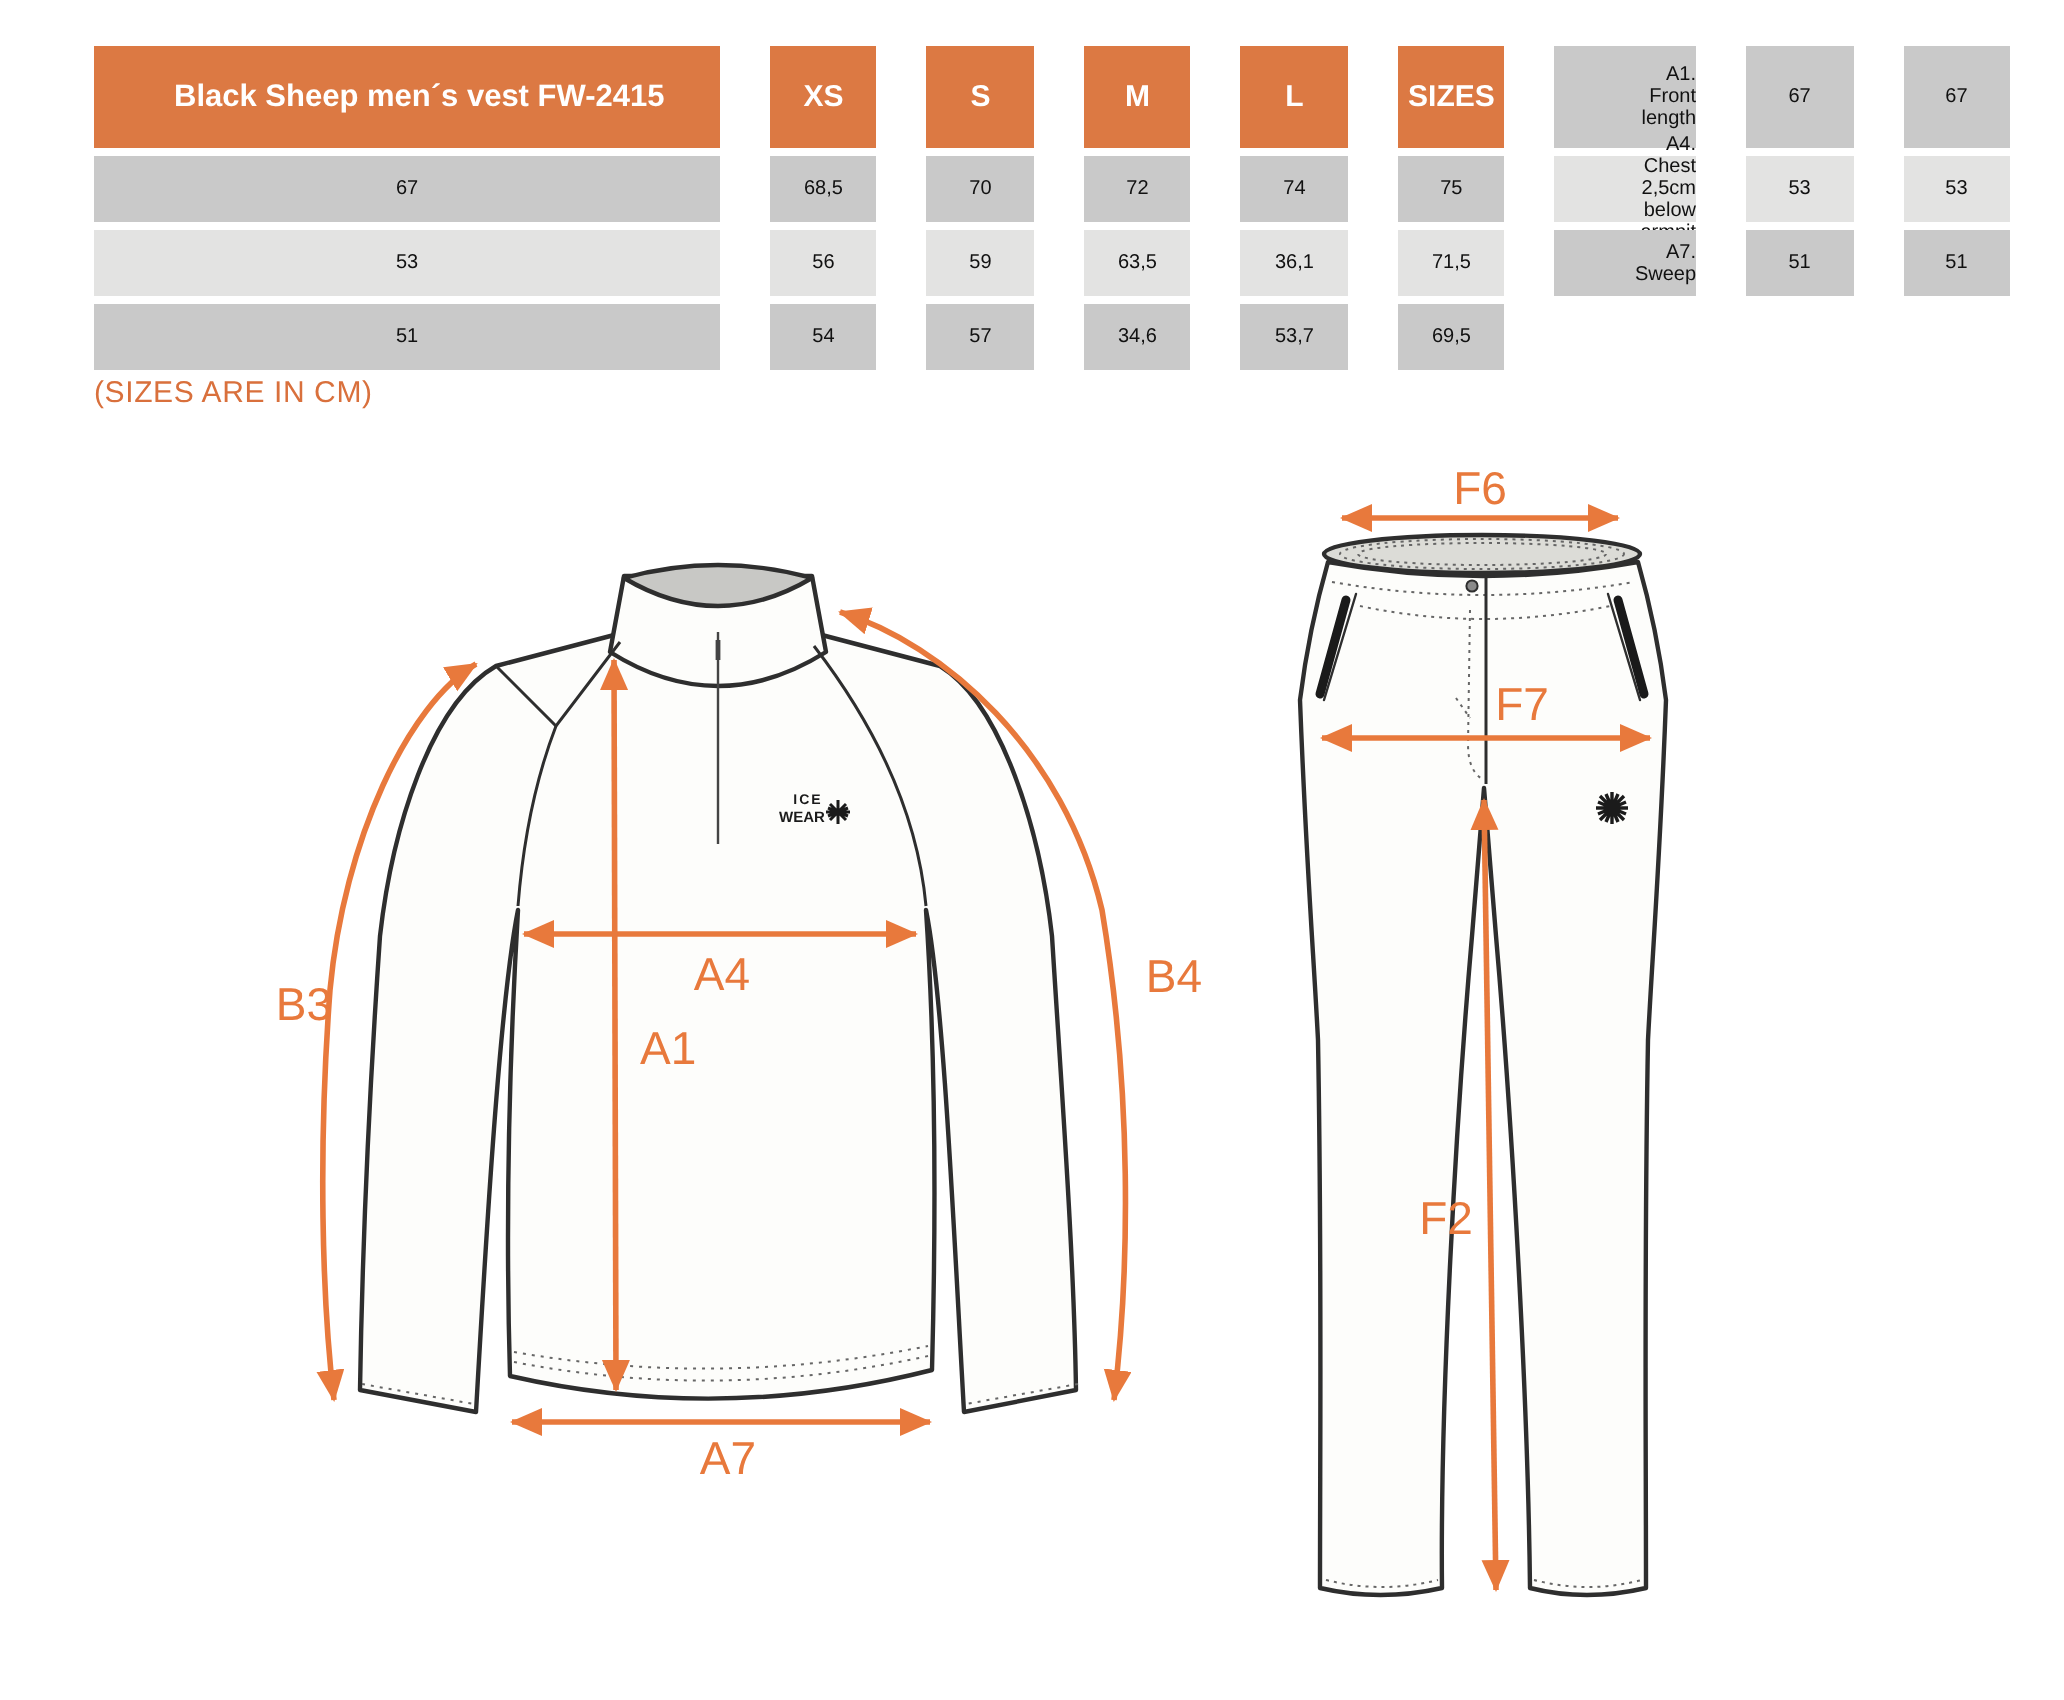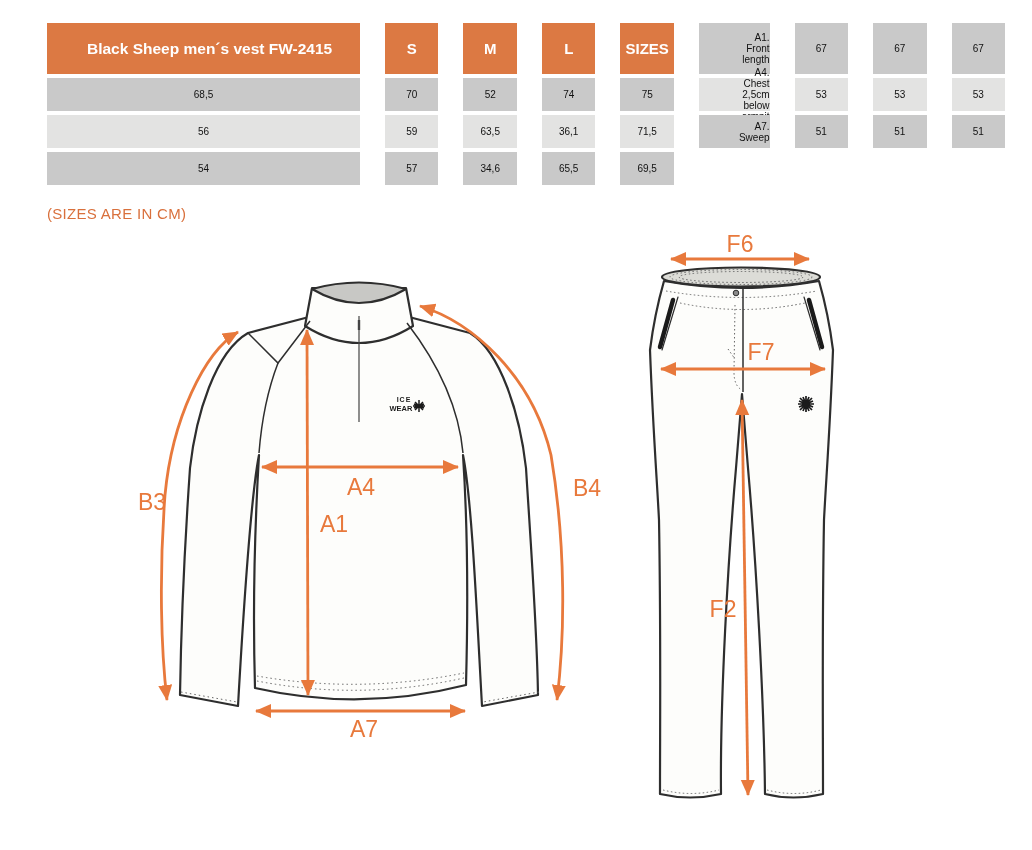--- a/index.html
+++ b/index.html
@@ -11,48 +11,49 @@
       display:grid;grid-template-columns:333px repeat(8,1fr);
       grid-template-rows:51px 33px 33px 33px;gap:4px 5px;background:#ffffff;}
   .cell{display:flex;align-items:center;justify-content:center;margin-left:20px;}
   .hcell{background:#DC7943;color:#ffffff;font-weight:bold;font-size:15px;}
   .hcell.product{justify-content:flex-start;padding-left:40px;font-size:15.5px;}
   .dcell{font-family:Liberation Sans, sans-serif;font-size:10px;color:#111;text-align:right;}
   .rowA .dcell{background:#C9C9C9;}
   .rowB .dcell{background:#E3E3E2;}
   .label-cell{justify-content:flex-start;padding-left:40px;}
 
-  .units-note{position:absolute;left:47px;top:205px;font-size:15px;letter-spacing:.3px;
+  .units-note{position:absolute;left:47px;top:188px;font-size:15px;letter-spacing:.3px;
       color:#D9703C;}
 
   .diagram{position:absolute;}
   svg text{font-family:"Liberation Sans",sans-serif;}
   .mlabel{fill:#E8793C;font-size:23px;}
   .logo-t{fill:#1b1b1b;font-weight:bold;}
 </style>
 </head>
 <body>
 
 <div class="page">
 
   <div class="size-table">
     <div class="cell hcell product">Black Sheep men´s vest FW-2415</div>
+    <div class="cell hcell">XS</div>
     <div class="cell hcell">S</div>
     <div class="cell hcell">M</div>
     <div class="cell hcell">L</div>
     <div class="cell hcell">SIZES</div>
 
     <div style="display:contents" class="rowA">
       <div class="cell dcell label-cell">A1. Front length</div>
       <div class="cell dcell">67</div>
       <div class="cell dcell">67</div>
       <div class="cell dcell">67</div>
       <div class="cell dcell">68,5</div>
       <div class="cell dcell">70</div>
-      <div class="cell dcell">52</div>
+      <div class="cell dcell">72</div>
       <div class="cell dcell">74</div>
       <div class="cell dcell">75</div>
     </div>
 
     <div style="display:contents" class="rowB">
       <div class="cell dcell label-cell">A4. Chest 2,5cm below armpit</div>
       <div class="cell dcell">53</div>
       <div class="cell dcell">53</div>
       <div class="cell dcell">53</div>
       <div class="cell dcell">56</div>
@@ -63,21 +64,21 @@
     </div>
 
     <div style="display:contents" class="rowA">
       <div class="cell dcell label-cell">A7. Sweep</div>
       <div class="cell dcell">51</div>
       <div class="cell dcell">51</div>
       <div class="cell dcell">51</div>
       <div class="cell dcell">54</div>
       <div class="cell dcell">57</div>
       <div class="cell dcell">34,6</div>
-      <div class="cell dcell">65,5</div>
+      <div class="cell dcell">53,7</div>
       <div class="cell dcell">69,5</div>
     </div>
   </div>
 
   <div class="units-note">(SIZES ARE IN CM)</div>
 
   <svg class="diagram" style="left:120px;top:235px" width="500" height="540" viewBox="120 235 500 540">
     <defs>
       <marker id="ah-s" markerUnits="userSpaceOnUse" markerWidth="18" markerHeight="16" refX="15" refY="7" orient="auto-start-reverse">
         <path d="M0,0 L16,7 L0,14 Z" fill="#E8793C"></path>

